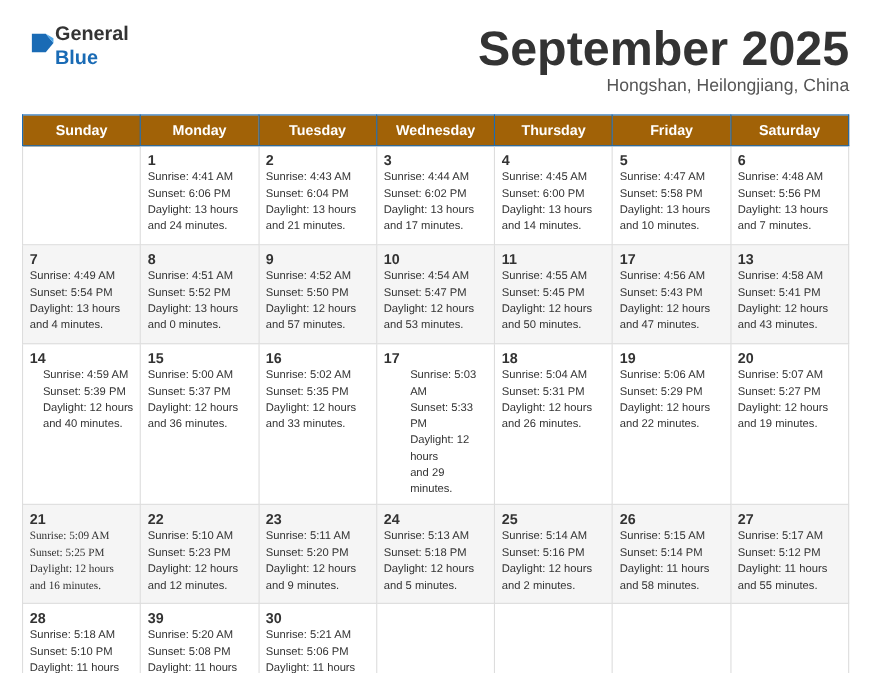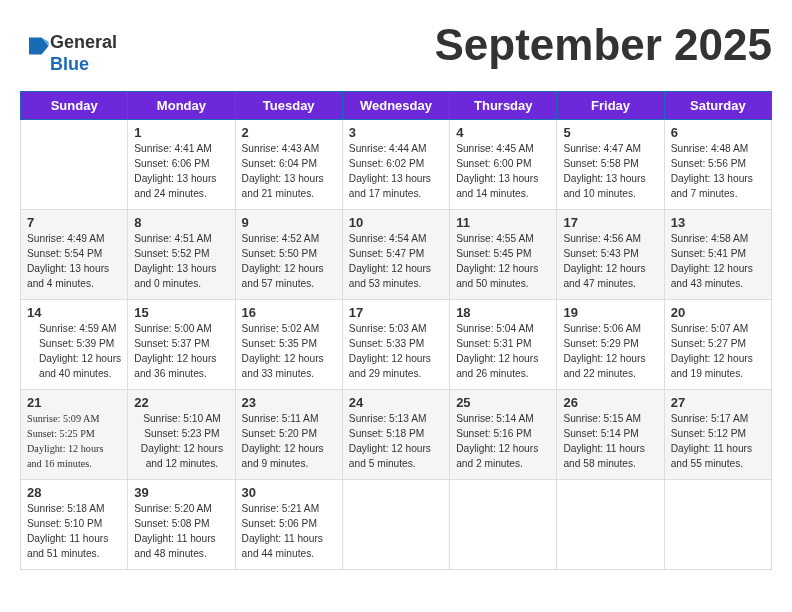--- a/index.html
+++ b/index.html
@@ -20,21 +20,20 @@
       display: flex;
       align-items: center;
     }
     .logo-text {
       font-size: 18px;
       line-height: 1.2;
     }
     .logo-general {
       color: #333;
       font-weight: bold;
-      margin-top: 12px;
     }
     .logo-blue {
       color: #1a6bb5;
       font-weight: bold;
     }
     .logo-icon {
       width: 28px;
       height: 28px;
       margin-left: 2px;
     }
@@ -49,21 +48,21 @@
     .subtitle {
       font-size: 16px;
       color: #555;
     }
     table {
       width: 100%;
       border-collapse: collapse;
       table-layout: fixed;
     }
     thead tr th {
-      background-color: #6d28d9;
+      background-color: #a16207;
       color: #fff;
       font-size: 13px;
       font-weight: bold;
       padding: 6px 4px;
       text-align: center;
       border: 1px solid #1a6bb5;
     }
     tbody tr td {
       vertical-align: top;
       border: 1px solid #ddd;
@@ -108,20 +107,21 @@
         <polygon points="28,8 38,14 38,20" fill="#4da6e8"></polygon>
       </svg>
     </div>
     <div class="logo-text">
       <div class="logo-general">General</div>
       <div class="logo-blue">Blue</div>
     </div>
   </div>
   <div class="title-block">
     <div class="month-title">September 2025</div>
+    <div class="subtitle">Hongshan, Heilongjiang, China</div>
   </div>
 </div>
 
 <table>
   <thead>
     <tr id="thead-row">
         <th>Sunday</th>
         <th>Monday</th>
         <th>Tuesday</th>
         <th>Wednesday</th>
@@ -244,21 +244,21 @@
         </td>
         <td>
           <span class="day-num">16</span>
           <div class="day-info" style="white-space: pre-line;">Sunrise: 5:02 AM
 Sunset: 5:35 PM
 Daylight: 12 hours
 and 33 minutes.</div>
         </td>
         <td>
           <span class="day-num">17</span>
-          <div class="day-info" style="white-space: pre-line;">Sunrise: 5:03 AM
+          <div class="day-info" style="white-space: pre-line; margin-left: 24px;">Sunrise: 5:03 AM
 Sunset: 5:33 PM
 Daylight: 12 hours
 and 29 minutes.</div>
         </td>
         <td>
           <span class="day-num">18</span>
           <div class="day-info" style="white-space: pre-line;">Sunrise: 5:04 AM
 Sunset: 5:31 PM
 Daylight: 12 hours
 and 26 minutes.</div>
@@ -281,21 +281,21 @@
       <tr>
         <td>
           <span class="day-num">21</span>
           <div class="day-info" style="white-space: pre-line; font-family: Liberation Serif, serif;">Sunrise: 5:09 AM
 Sunset: 5:25 PM
 Daylight: 12 hours
 and 16 minutes.</div>
         </td>
         <td>
           <span class="day-num">22</span>
-          <div class="day-info" style="white-space: pre-line; text-align: center;">Sunrise: 5:10 AM
+          <div class="day-info" style="white-space: pre-line;">Sunrise: 5:10 AM
 Sunset: 5:23 PM
 Daylight: 12 hours
 and 12 minutes.</div>
         </td>
         <td>
           <span class="day-num">23</span>
           <div class="day-info" style="white-space: pre-line;">Sunrise: 5:11 AM
 Sunset: 5:20 PM
 Daylight: 12 hours
 and 9 minutes.</div>

